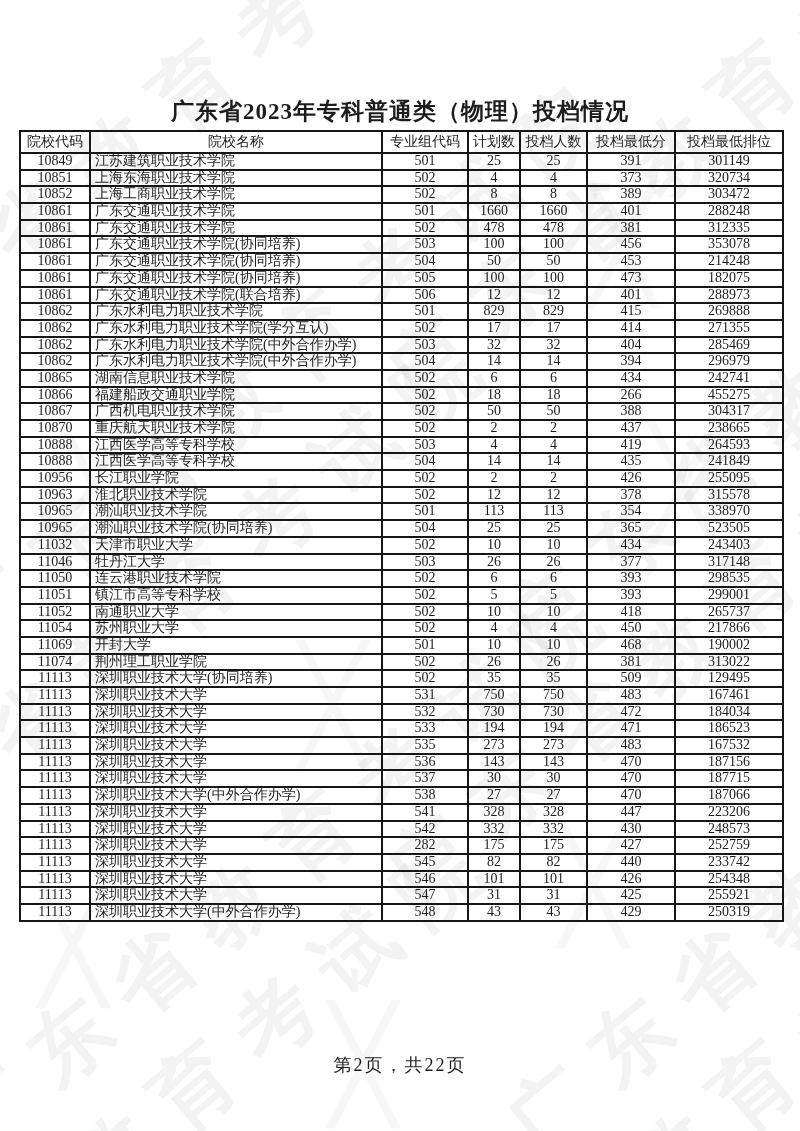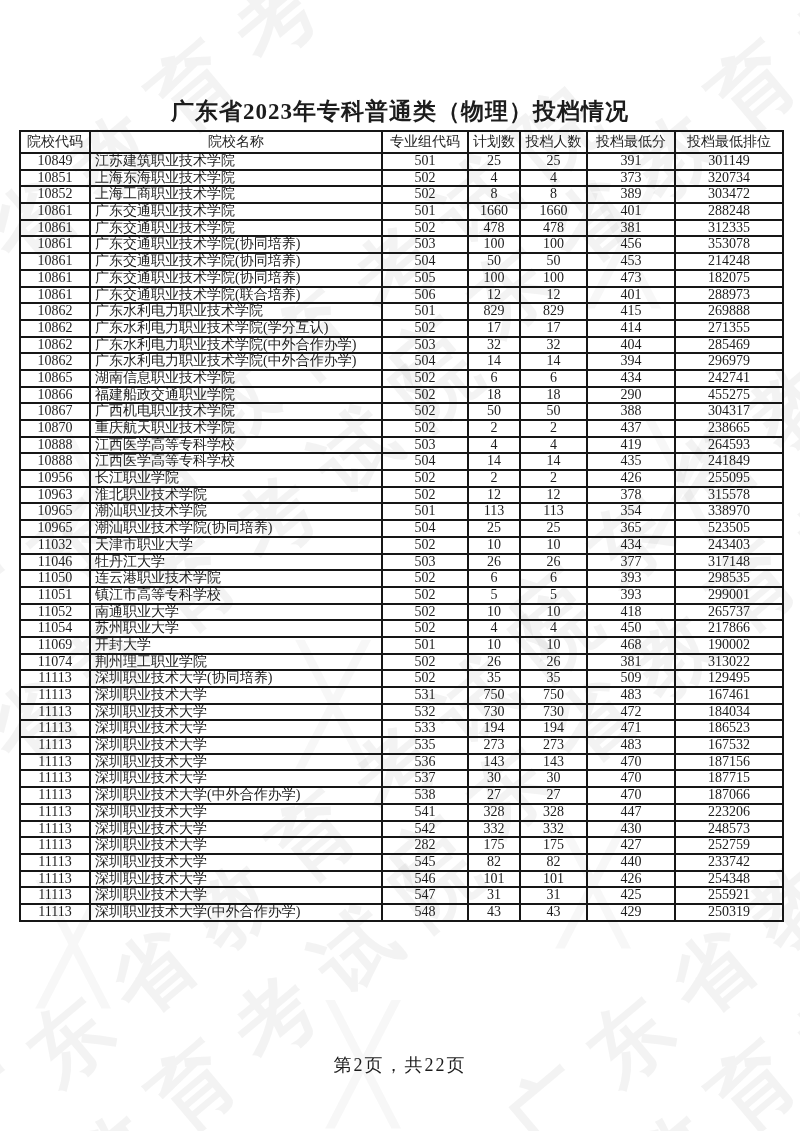--- a/index.html
+++ b/index.html
@@ -264,21 +264,21 @@
     <td>434</td>
     <td>242741</td>
   </tr>
 
   <tr>
     <td>10866</td>
     <td class="c-name">福建船政交通职业学院</td>
     <td>502</td>
     <td>18</td>
     <td>18</td>
-    <td>290</td>
+    <td>266</td>
     <td>455275</td>
   </tr>
 
   <tr>
     <td>10867</td>
     <td class="c-name">广西机电职业技术学院</td>
     <td>502</td>
     <td>50</td>
     <td>50</td>
     <td>388</td>

